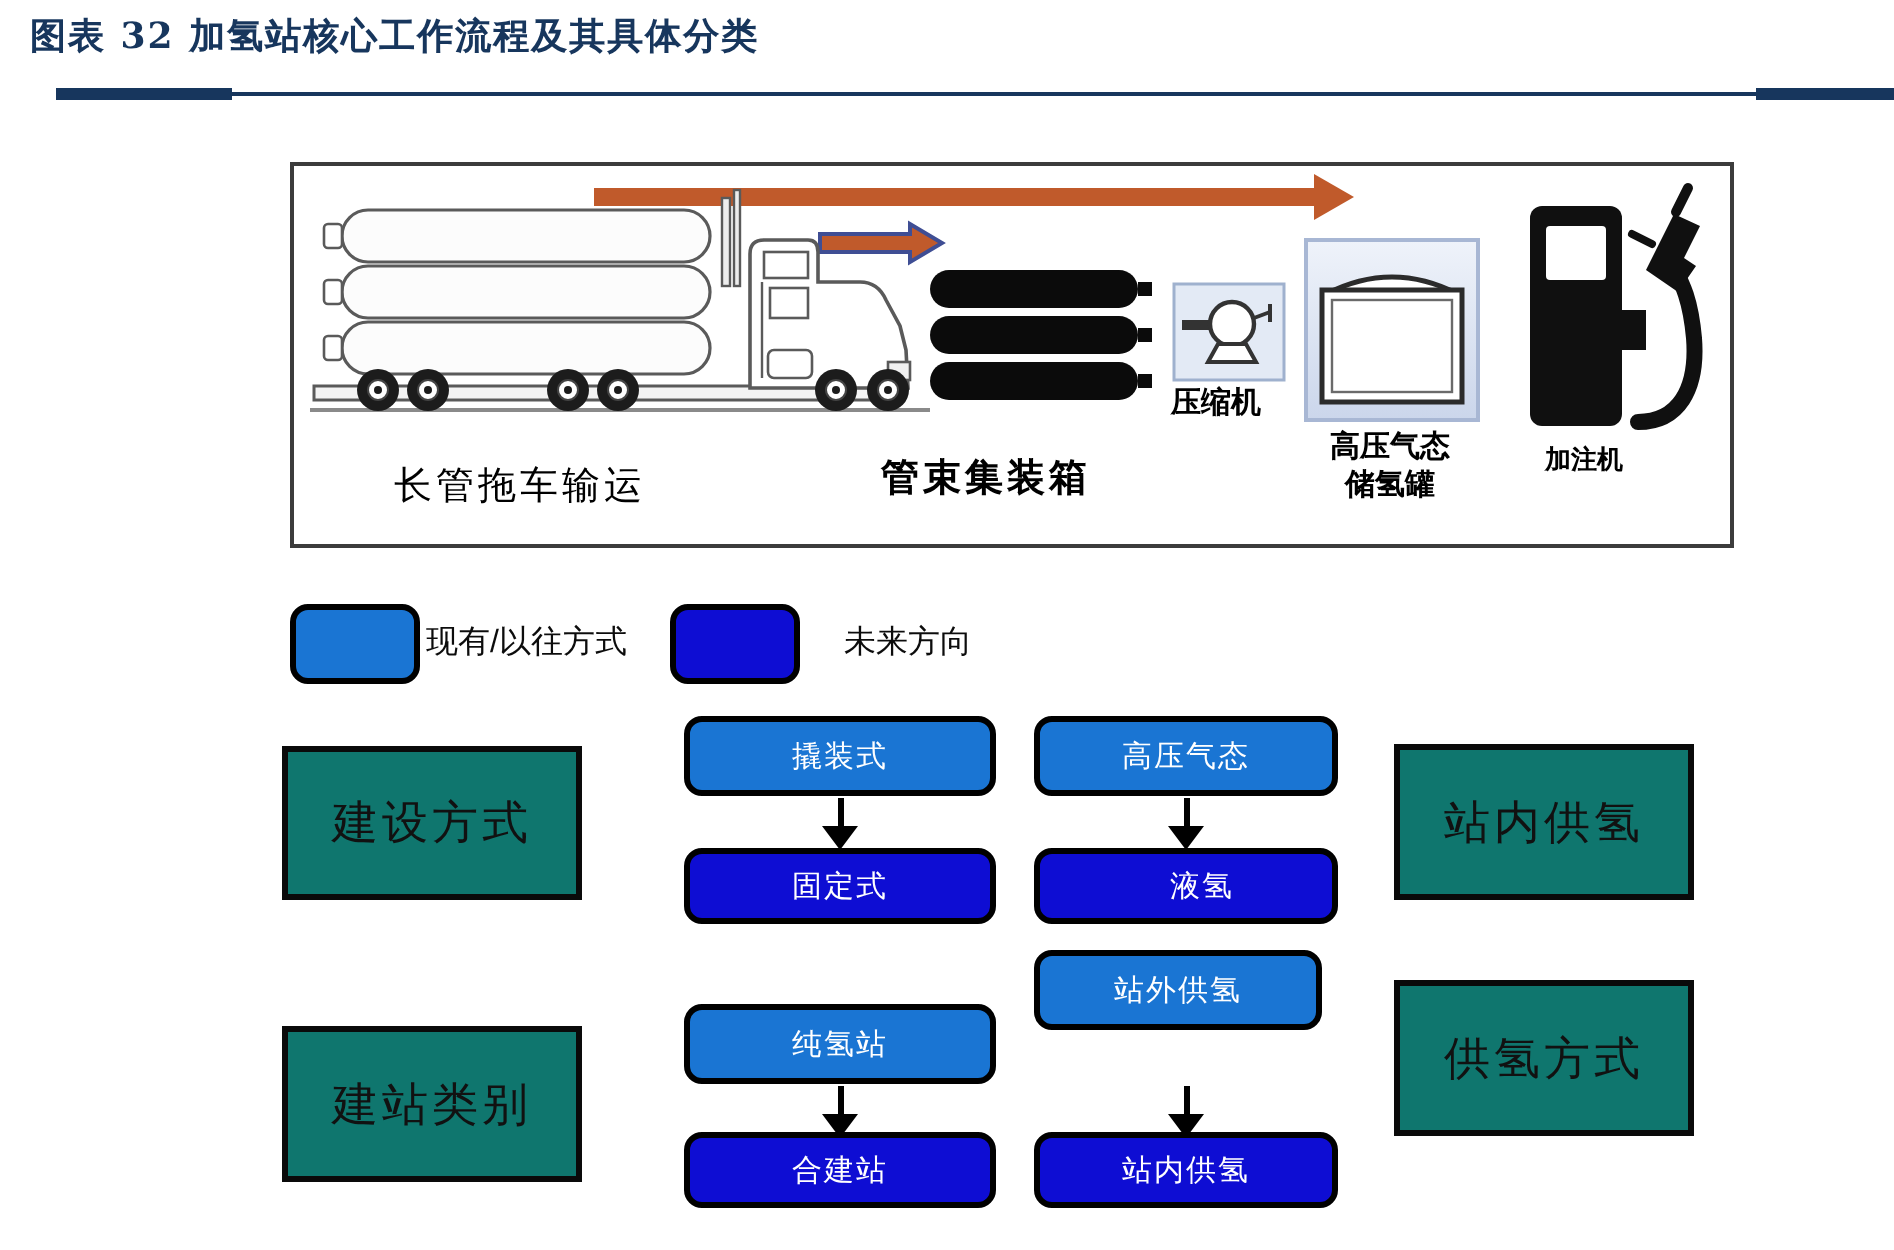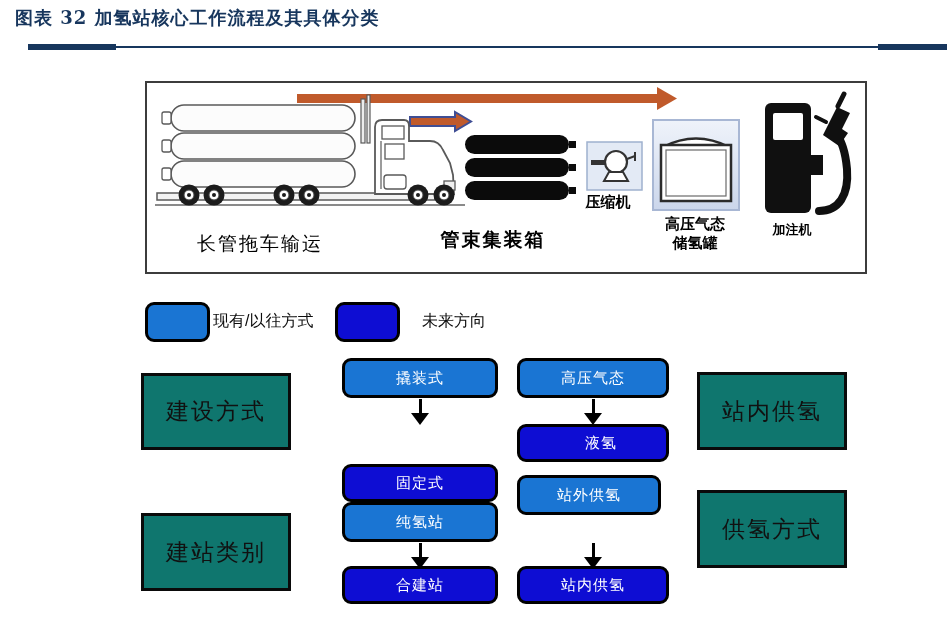--- a/index.html
+++ b/index.html
@@ -190,21 +190,21 @@
   <div class="swatch future"></div>
   <div class="legend-label future">未来方向</div>
 
   <div class="cat-box" style="left:141px; top:373px; height:77px;">建设方式</div>
 
   <div class="flow-box current" style="left:342px; top:358px; height:40px;">撬装式</div>
   <div class="varrow" style="left:411px; top:399px;">
       <div class="stem"></div>
       <div class="head"></div>
     </div>
-  <div class="flow-box future" style="left:342px; top:424px; height:38px;margin-top:40px;">固定式</div>
+  <div class="flow-box future" style="left:342px; top:424px; height:38px;">固定式</div>
 
   <div class="flow-box current" style="left:517px; top:358px; width:152px; height:40px;">高压气态</div>
   <div class="varrow" style="left:584px; top:399px;">
       <div class="stem"></div>
       <div class="head"></div>
     </div>
   <div class="flow-box future" style="left:517px; top:424px; width:152px; height:38px;padding-left:16px;">液氢</div>
 
   <div class="cat-box" style="left:697px; top:372px; height:78px;">站内供氢</div>
 

